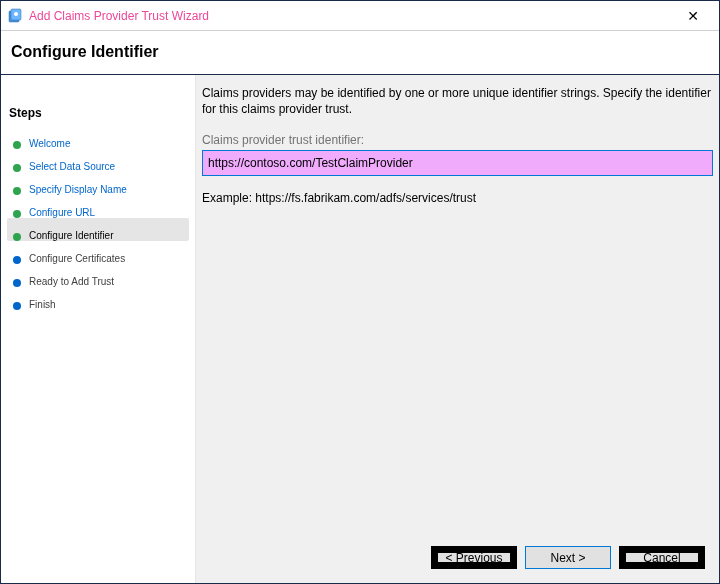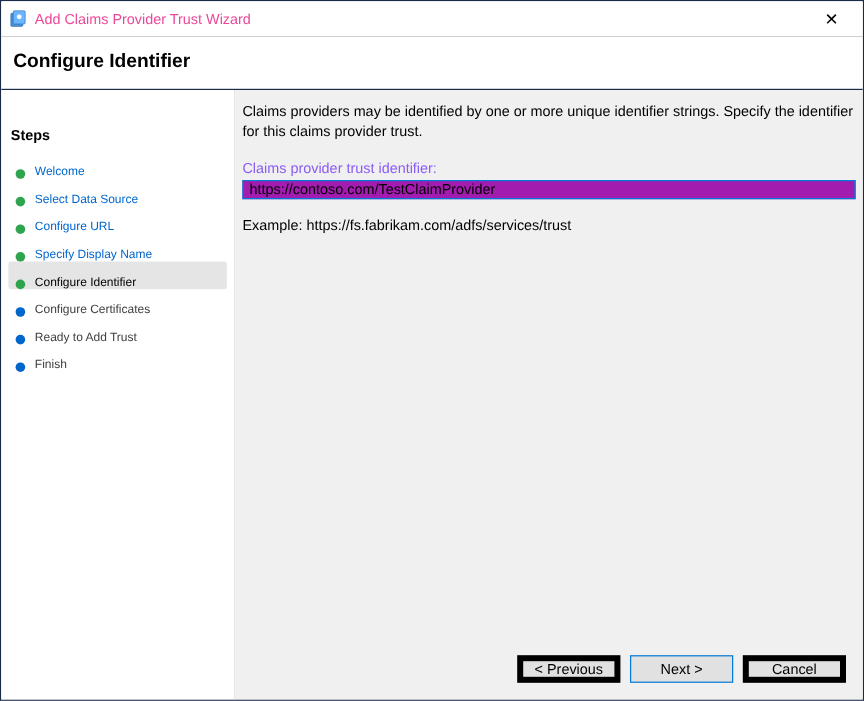--- a/index.html
+++ b/index.html
@@ -70,40 +70,40 @@
     .step-item.current .step-bullet { background: #2ea44f; }
     .step-item.pending .step-bullet { background: #0066cc; }
     .main {
       flex: 1;
       background: #f0f0f0;
       padding: 10px 6px;
       display: flex; flex-direction: column;
       position: relative;
     }
     .instruction { font-size: 12px; color: #000; line-height: 1.35; margin-bottom: 16px; }
-    .field-label { font-size: 12px; color: #8b5cf6; margin-bottom: 3px; }
+    .field-label { font-size: 12px; color: #737373; margin-bottom: 3px; }
     .text-input {
-      width: 100%; height: 16px;
+      width: 100%; height: 26px;
       border: 1px solid #0078d7;
-      background: #a21caf;
+      background: #f0abfc;
       font-size: 12px;
       font-family: inherit;
       padding: 2px 5px;
       outline: none;
     }
     .example-text { font-size: 12px; color: #000; margin-top: 15px; }
     .button-row {
       position: absolute;
       bottom: 14px; right: 14px;
       display: flex; gap: 8px;
     }
     .wiz-button {
       width: 86px; height: 23px;
       background: #e1e1e1;
-      border: 5px solid #000000;
+      border: 7px solid #000000;
       font-size: 12px; font-family: inherit;
       cursor: pointer;
       display: flex; align-items: center; justify-content: center;
     }
     .wiz-button.default { border: 1px solid #0078d7; }
   </style>
 </head>
 <body>
 
 <div class="titlebar">
@@ -132,25 +132,25 @@
     <div class="step-item completed">
       <span class="step-bullet"></span>
       <span class="step-label">Welcome</span>
     </div>
     <div class="step-item completed">
       <span class="step-bullet"></span>
       <span class="step-label">Select Data Source</span>
     </div>
     <div class="step-item completed">
       <span class="step-bullet"></span>
-      <span class="step-label">Configure URL</span>
+      <span class="step-label">Specify Display Name</span>
     </div>
     <div class="step-item completed">
       <span class="step-bullet"></span>
-      <span class="step-label">Specify Display Name</span>
+      <span class="step-label">Configure URL</span>
     </div>
     <div class="step-item current">
       <span class="step-bullet"></span>
       <span class="step-label">Configure Identifier</span>
     </div>
     <div class="step-item pending">
       <span class="step-bullet"></span>
       <span class="step-label">Configure Certificates</span>
     </div>
     <div class="step-item pending">

